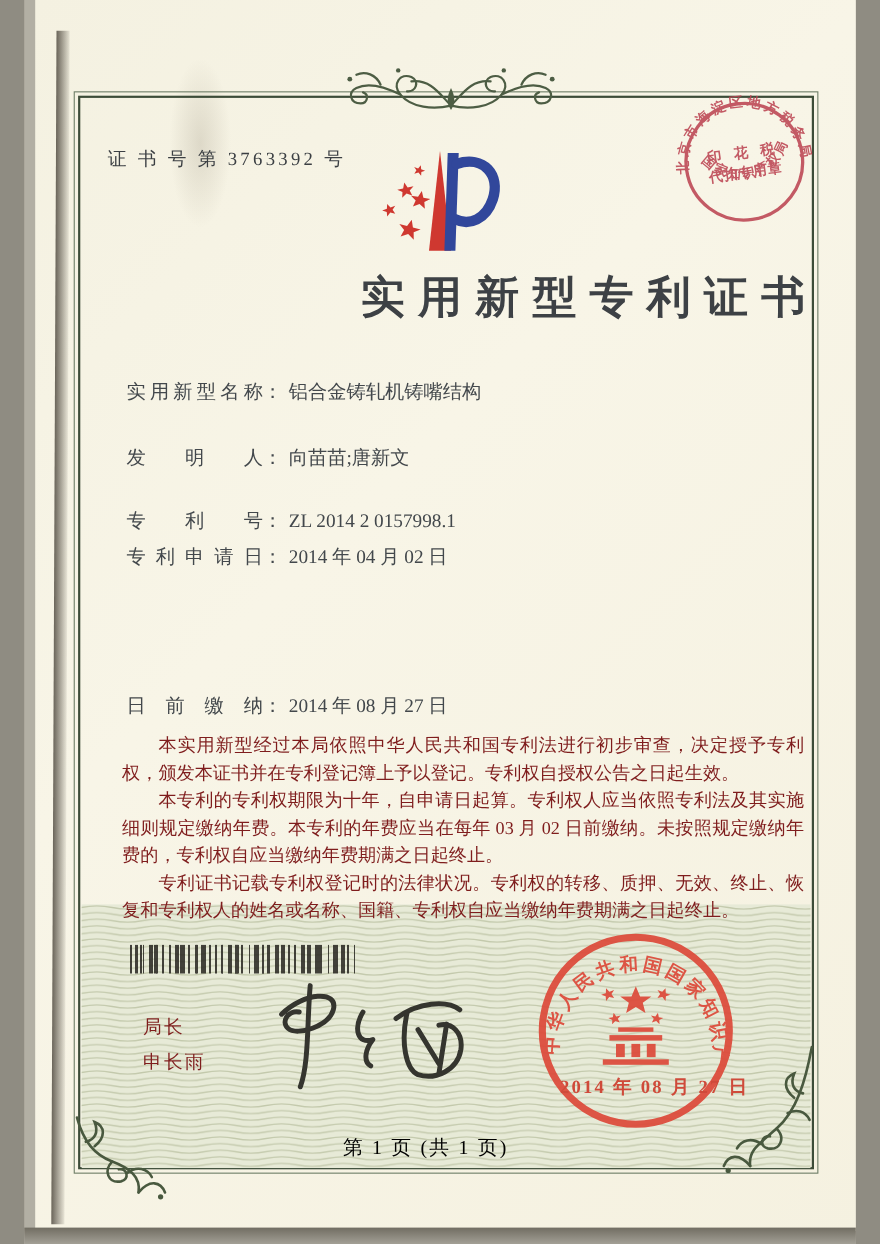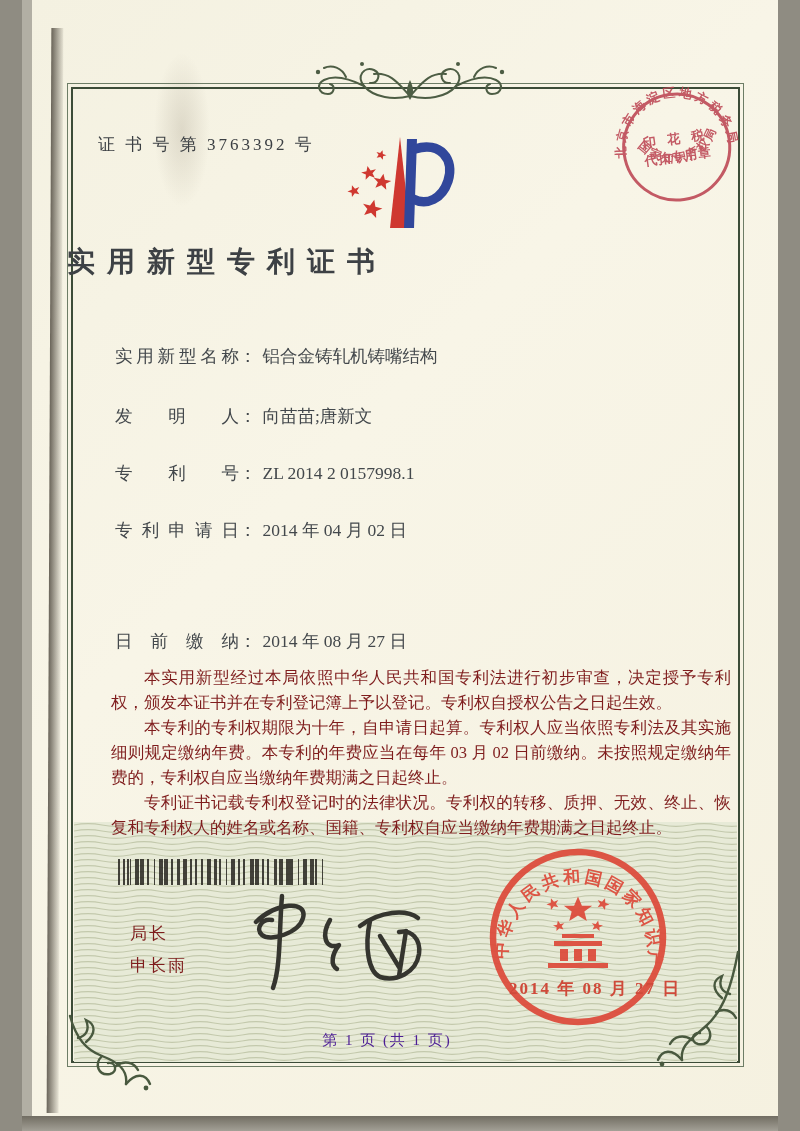--- a/index.html
+++ b/index.html
@@ -30,48 +30,48 @@
   .orn-br  { left:628px; top:948px; }
 
   
   .guilloche { position:absolute; left:52px; top:822px; width:663px; height:240px; }
 
   
   .cert-no { position:absolute; left:76px; top:133px; font-size:17px; letter-spacing:3px;
              color:#3b3f43; }
   .logo { position:absolute; left:322px; top:133px; }
   .tax-stamp { position:absolute; left:585px; top:77px; transform:rotate(-8deg); opacity:.88; }
-  .title { position:absolute; left:45px; top:243px; width:677px; text-align:left;
-           font-size:28px; font-weight:bold; letter-spacing:12px; color:#3d4145; }
+  .title { position:absolute; left:45px; top:243px; width:677px; text-align:right;
+           font-size:40px; font-weight:bold; letter-spacing:12px; color:#3d4145;padding-left:24px; }
 
   
   .row { position:absolute; left:93px; font-size:17.5px; color:#43484c; white-space:nowrap; }
   .row .lbl { display:inline-block; width:124px; text-align:justify; text-align-last:justify; }
   .row .colon { margin-right:6px; }
-  .r0{top:344px} .r1{top:404px} .r2{top:461px} .r3{top:518px} .r4{top:575px} .r5{top:629px}
+  .r0{top:344px} .r1{top:404px} .r2{top:461px} .r3{top:494px} .r4{top:575px} .r5{top:629px}
 
   
   .body-text { position:absolute; left:89px; top:665px; width:620px;
                font-size:16.5px; line-height:25px; color:#7f1d1d; text-align:justify; }
   .body-text p { text-indent:2em; margin:0; }
 
   
   .barcode { position:absolute; left:96px; top:859px; width:205px; height:26px;
              background-image:
                repeating-linear-gradient(90deg,#26241f 0 2px,transparent 2px 5px,#26241f 5px 7px,transparent 7px 12px,#26241f 12px 13px,transparent 13px 17px,#26241f 17px 21px,transparent 21px 24px),
                repeating-linear-gradient(90deg,transparent 0 9px,#26241f 9px 11px,transparent 11px 22px,#26241f 22px 25px,transparent 25px 37px);
              opacity:.85; }
   .officer { position:absolute; left:108px; top:918px; font-size:17px; color:#7f1d1d;
              line-height:32px; letter-spacing:2px;font-family:Liberation Serif, serif; }
   .signature { position:absolute; left:196px; top:888px; }
   .seal { position:absolute; left:465px; top:846px; opacity:.93; }
   .seal-date { position:absolute; left:487px; top:977px; font-size:17px; color:#cf4a3a;
                letter-spacing:2px; font-weight:bold; }
   .page-footer { position:absolute; left:45px; top:1031px; width:640px; text-align:center;
-                 font-size:15px; color:#4c1d95; letter-spacing:2px; }
+                 font-size:18px; color:#000000; letter-spacing:2px; }
 </style>
 </head>
 <body>
 
 <div class="photo">
   <div class="paper"></div>
   <div class="smudge"></div>
   <div class="edge-left"></div>
   <div class="edge-right"></div>
   <div class="edge-bottom"></div>

